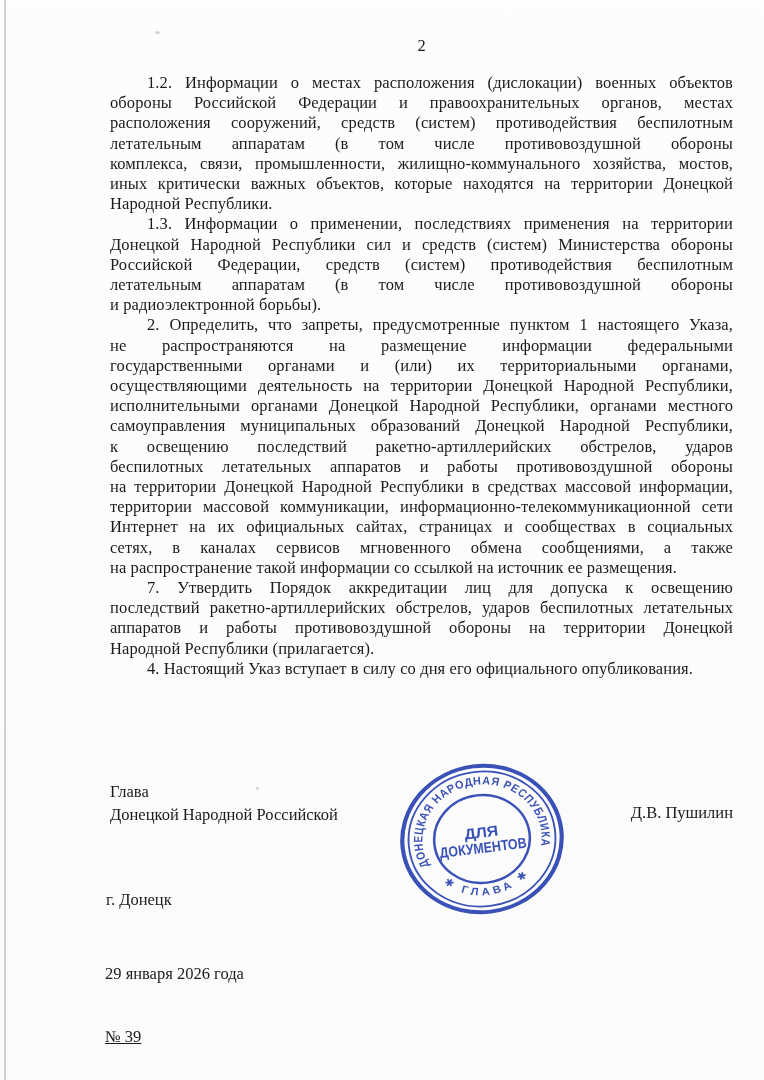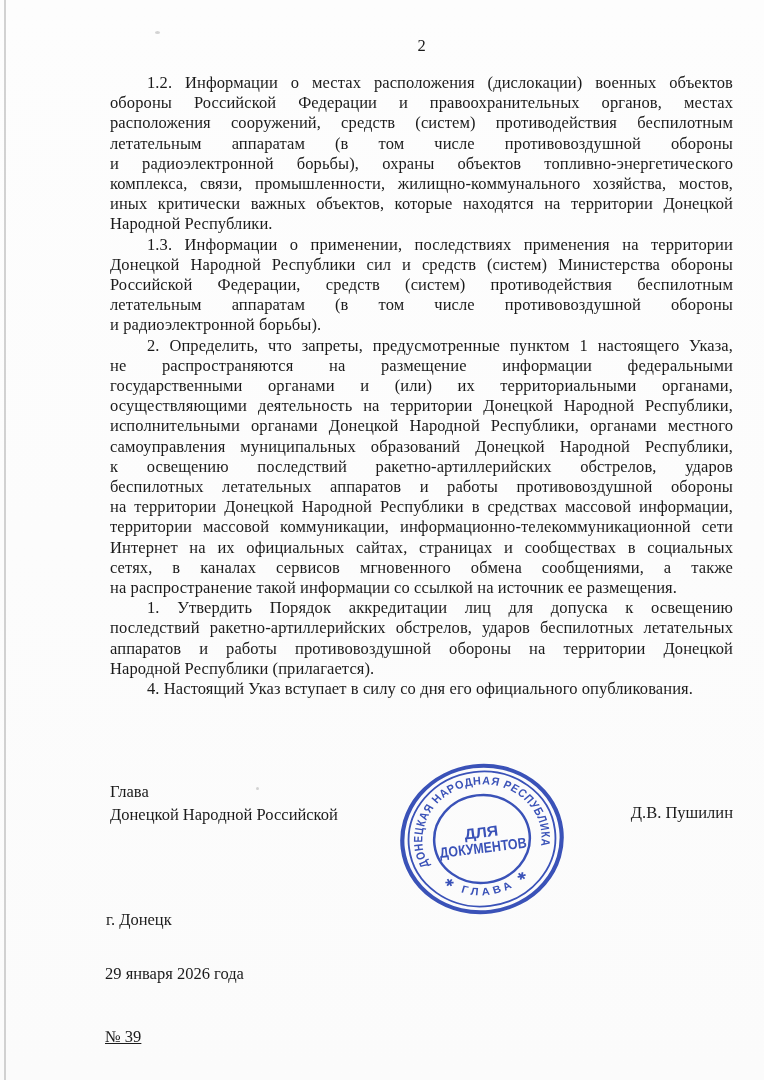--- a/index.html
+++ b/index.html
@@ -51,41 +51,40 @@
     position: absolute; left: 398px; top: 762px;
     width: 168px; height: 154px;
     transform: rotate(-7deg);
     opacity: 0.93;
   }
   .stamp svg { display: block; }
   .stamp text {
     font-family: "Liberation Sans", "DejaVu Sans", sans-serif;
     font-weight: bold;
   }
-  .footer-place  { position: absolute; left: 106px; top: 890px; font-size: 16.5px; margin-top: 20px; }
+  .footer-place  { position: absolute; left: 106px; top: 890px; font-size: 16.5px; }
   .footer-date   { position: absolute; left: 105px; top: 936px; font-size: 16.5px; margin-top: 28px; }
   .footer-number { position: absolute; left: 105px; top: 1027px; font-size: 16.5px; text-decoration: underline; }
 </style>
 </head>
 <body>
 
 <div class="page">
 
   <div class="scan-edge"></div>
   <div class="speck s1"></div>
   <div class="speck s2"></div>
 
   <div class="page-number">2</div>
 
   <div class="doc-body">
       <div class="line first">1.2. Информации о местах расположения (дислокации) военных объектов</div>
       <div class="line">обороны Российской Федерации и правоохранительных органов, местах</div>
       <div class="line">расположения сооружений, средств (систем) противодействия беспилотным</div>
       <div class="line">летательным аппаратам (в том числе противовоздушной обороны</div>
-      <div class="line">и радиоэлектронной борьбы), охраны объектов топливно-энергетического</div>
       <div class="line">комплекса, связи, промышленности, жилищно-коммунального хозяйства, мостов,</div>
       <div class="line">иных критически важных объектов, которые находятся на территории Донецкой</div>
       <div class="line end">Народной Республики.</div>
       <div class="line first">1.3. Информации о применении, последствиях применения на территории</div>
       <div class="line">Донецкой Народной Республики сил и средств (систем) Министерства обороны</div>
       <div class="line">Российской Федерации, средств (систем) противодействия беспилотным</div>
       <div class="line">летательным аппаратам (в том числе противовоздушной обороны</div>
       <div class="line end">и радиоэлектронной борьбы).</div>
       <div class="line first">2. Определить, что запреты, предусмотренные пунктом 1 настоящего Указа,</div>
       <div class="line">не распространяются на размещение информации федеральными</div>
@@ -93,21 +92,21 @@
       <div class="line">осуществляющими деятельность на территории Донецкой Народной Республики,</div>
       <div class="line">исполнительными органами Донецкой Народной Республики, органами местного</div>
       <div class="line">самоуправления муниципальных образований Донецкой Народной Республики,</div>
       <div class="line">к освещению последствий ракетно-артиллерийских обстрелов, ударов</div>
       <div class="line">беспилотных летательных аппаратов и работы противовоздушной обороны</div>
       <div class="line">на территории Донецкой Народной Республики в средствах массовой информации,</div>
       <div class="line">территории массовой коммуникации, информационно-телекоммуникационной сети</div>
       <div class="line">Интернет на их официальных сайтах, страницах и сообществах в социальных</div>
       <div class="line">сетях, в каналах сервисов мгновенного обмена сообщениями, а также</div>
       <div class="line end">на распространение такой информации со ссылкой на источник ее размещения.</div>
-      <div class="line first">1. Утвердить Порядок аккредитации лиц для допуска к освещению</div>
+      <div class="line first">7. Утвердить Порядок аккредитации лиц для допуска к освещению</div>
       <div class="line">последствий ракетно-артиллерийских обстрелов, ударов беспилотных летательных</div>
       <div class="line">аппаратов и работы противовоздушной обороны на территории Донецкой</div>
       <div class="line end">Народной Республики (прилагается).</div>
       <div class="line first end">4. Настоящий Указ вступает в силу со дня его официального опубликования.</div>
     </div>
 
   <div class="sig-block">
     <div class="sig-title-1">Глава</div>
     <div class="sig-title-2">Донецкой Народной Российской</div>
   </div>

